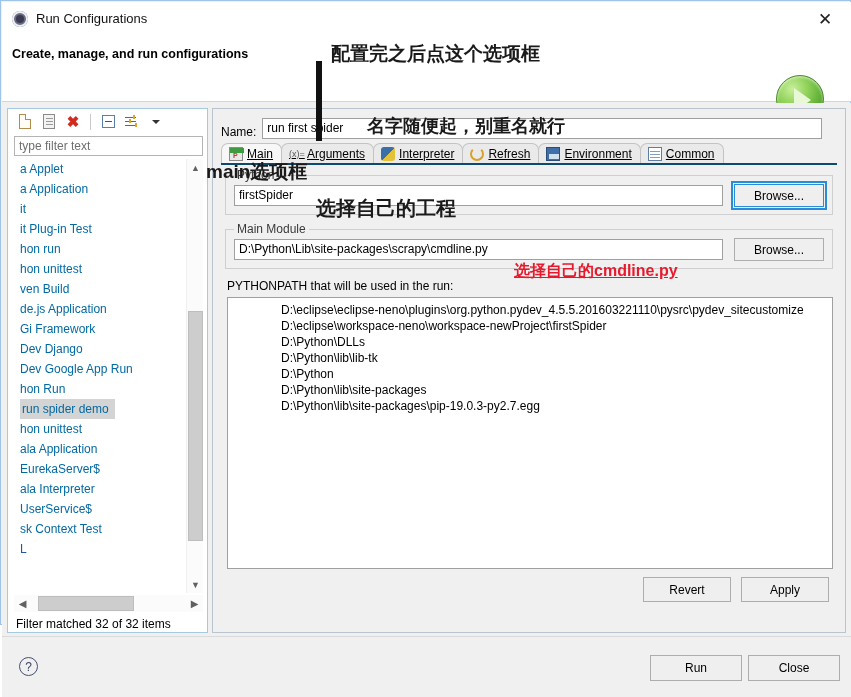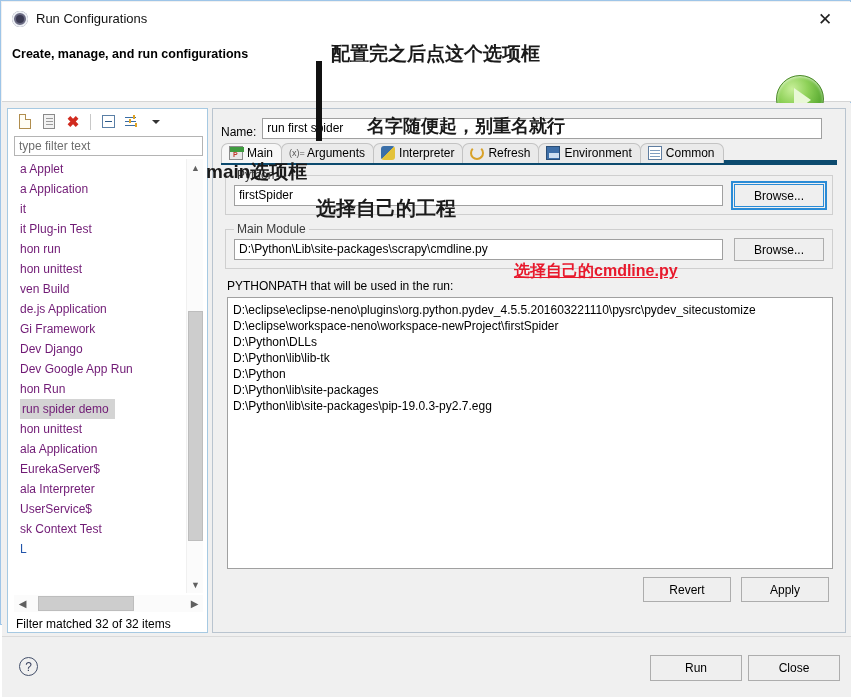--- a/index.html
+++ b/index.html
@@ -104,21 +104,21 @@
     border:1px solid #b4b4b4; background:#fff;
     font-size:12px; color:#6e6e6e; padding:0 4px; line-height:18px;
     font-family:"Liberation Sans", sans-serif;
   }
   .tree {
     position:absolute; left:6px; top:50px; width:189px; height:434px;
     background:#ffffff; overflow:hidden;
   }
   .tree-inner { position:absolute; left:0; top:0; width:172px; }
   .tree-item {
-    height:20px; line-height:20px; font-size:12px; color:#701a75;
+    height:20px; line-height:20px; font-size:12px; color:#0369a1;
     padding-left:6px; white-space:nowrap; overflow:hidden;
   }
   .tree-item.selected { background:#d4d4d4; display:inline-block; padding-right:6px; margin-left:6px; padding-left:2px; }
   .tree-item.blue { color:#2255aa; }
   .vscroll {
     position:absolute; right:0; top:0; width:17px; height:434px;
     background:#fbfbfb; border-left:1px solid #f0f0f0;
   }
   .vscroll .arrow-up, .vscroll .arrow-down {
     position:absolute; left:0; width:17px; height:17px;
@@ -156,22 +156,23 @@
     display:flex; align-items:flex-end;
   }
   .name-label { font-size:12px; margin-right:6px; }
   .name-input {
     width:560px; height:21px; border:1px solid #a0a0a0; background:#fff;
     font-size:12px; padding:0 4px; line-height:19px;
     font-family:"Liberation Sans", sans-serif;
   }
   .tabs {
     position:absolute; left:8px; top:36px; width:616px; height:20px;
-    display:flex; align-items:center;
-    border-bottom:5px solid #0c4a6e;
+    display:flex; align-items:flex-end;
+    border-bottom:2px solid #0c4a6e;
+    text-decoration:underline;
   }
   .tab {
     height:20px; display:flex; align-items:center; gap:4px;
     padding:0 8px 0 7px; font-size:12px; color:#000;
     border:1px solid #c3c3c3; border-bottom:none;
     background:#eaeaea;
     border-top-left-radius:7px; border-top-right-radius:7px;
     margin-right:-1px; cursor:pointer; white-space:nowrap;
   }
   .tab.active { background:#f7f7f7; }
@@ -209,21 +210,21 @@
     cursor:pointer;
   }
   .browse.focused { outline:2px solid #2a8bd6; outline-offset:1px; border-color:#2a8bd6; }
 
   .pypath-label { position:absolute; left:14px; top:170px; font-size:12px; }
   .pypath-box {
     position:absolute; left:14px; top:188px; width:606px; height:272px;
     background:#fff; border:1px solid #a0a0a0; padding:4px 5px;
     overflow:hidden;
   }
-  .pypath-line { font-size:12px; line-height:16px; white-space:nowrap; }
+  .pypath-line { font-size:12px; line-height:16px; white-space:nowrap;margin-left:48px; }
 
   .btn {
     width:88px; height:25px; background:#efefef; border:1px solid #adadad;
     font-size:12px; display:flex; align-items:center; justify-content:center;
     cursor:pointer; font-family:"Liberation Sans", sans-serif;
   }
   .revert-btn{ position:absolute; left:430px; top:468px; }
   .apply-btn { position:absolute; left:528px; top:468px; }
 
   

